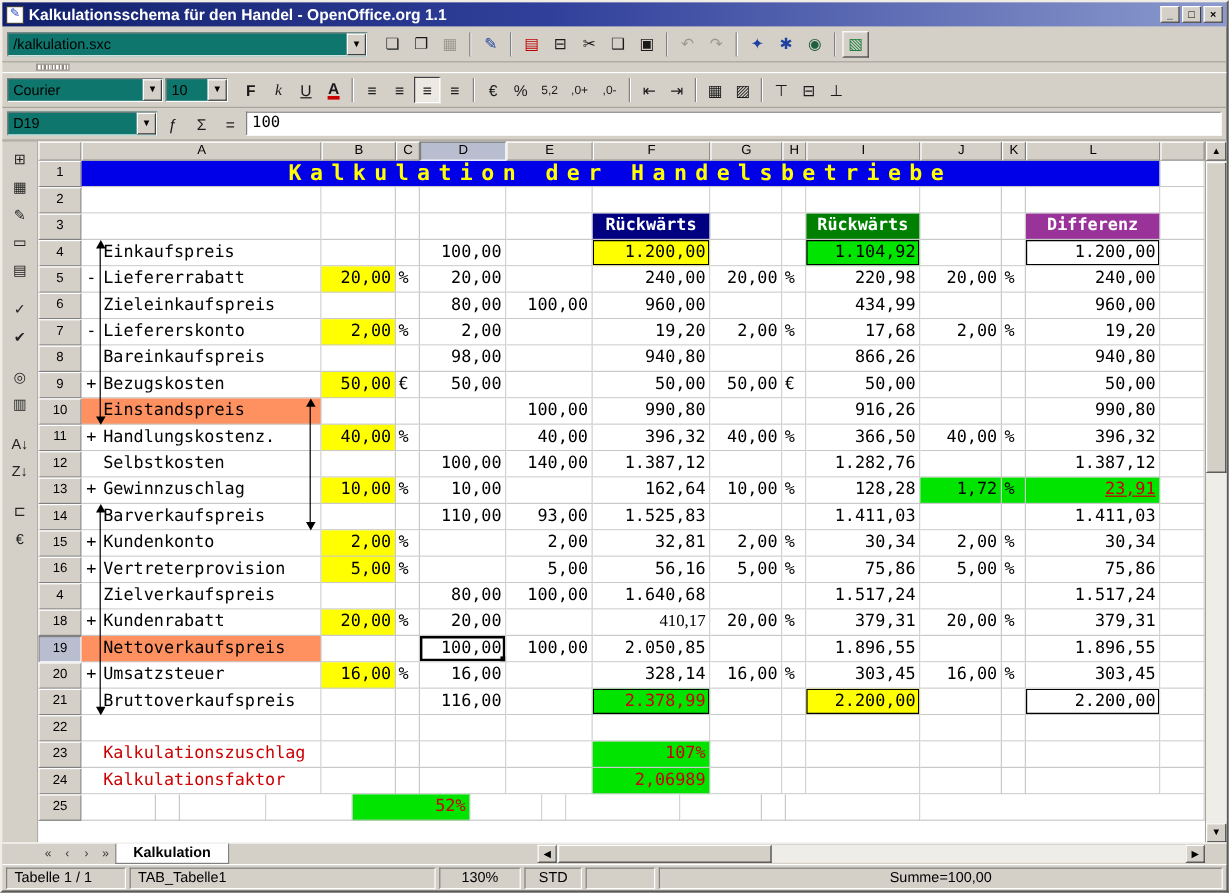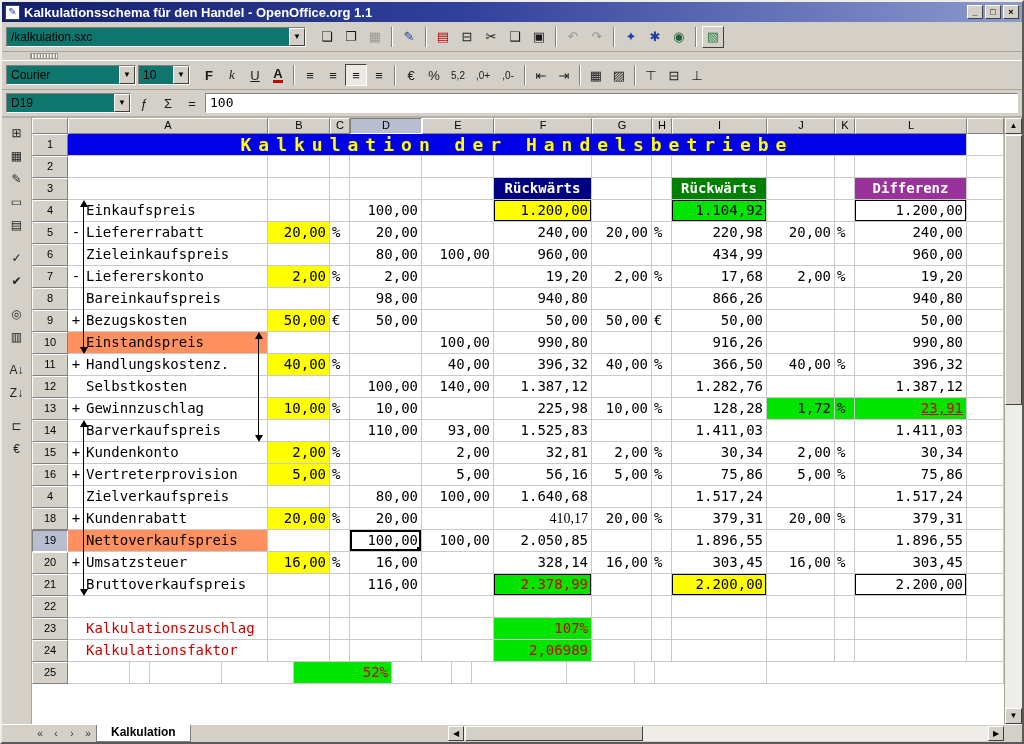--- a/index.html
+++ b/index.html
@@ -409,21 +409,21 @@
               <div class="cell num" style="flex: 0 0 112px;">1.387,12</div>
               <div class="cell" style="flex: 1 1 0%;"></div>
             </div>
             <div class="row">
               <div class="rowhdr">13</div>
               <div class="cell a-cell" style="flex: 0 0 200px;"><span class="a-sign">+</span><span class="a-label">Gewinnzuschlag</span></div>
               <div class="cell num y" style="flex: 0 0 62px;">10,00</div>
               <div class="cell sym" style="flex: 0 0 20px;">%</div>
               <div class="cell num" style="flex: 0 0 72px;">10,00</div>
               <div class="cell num" style="flex: 0 0 72px;"></div>
-              <div class="cell num" style="flex: 0 0 98px;">225,98</div>
+              <div class="cell num" style="flex: 0 0 98px;">162,64</div>
               <div class="cell num" style="flex: 0 0 60px;">10,00</div>
               <div class="cell sym" style="flex: 0 0 20px;">%</div>
               <div class="cell num" style="flex: 0 0 95px;">128,28</div>
               <div class="cell num g" style="flex: 0 0 68px;">1,72</div>
               <div class="cell sym g" style="flex: 0 0 20px;">%</div>
               <div class="cell num g red" style="flex: 0 0 112px; text-decoration: underline;">23,91</div>
               <div class="cell" style="flex: 1 1 0%;"></div>
             </div>
             <div class="row">
               <div class="rowhdr">14</div>
@@ -653,14 +653,22 @@
     <span class="hscroll">
       <span class="hbtn">◀</span>
       <span class="htrack">
         <span class="hthumb"></span>
       </span>
       <span class="hbtn">▶</span>
     </span>
     <span class="hs-end"></span>
   </div>
 
+  <div class="statusbar">
+    <span class="seg" style="width:100px;">Tabelle 1 / 1</span>
+    <span class="seg" style="width:255px;">TAB_Tabelle1</span>
+    <span class="seg" style="width:68px;text-align:center;">130%</span>
+    <span class="seg" style="width:48px;text-align:center;">STD</span>
+    <span class="seg" style="width:58px;"></span>
+    <span class="seg grow">Summe=100,00</span>
+  </div>
 
 </div>
 
 </body></html>

